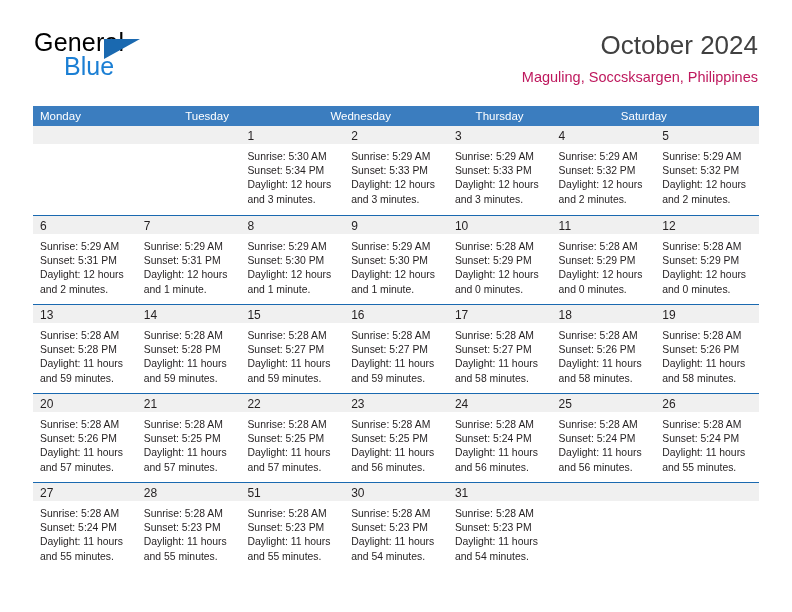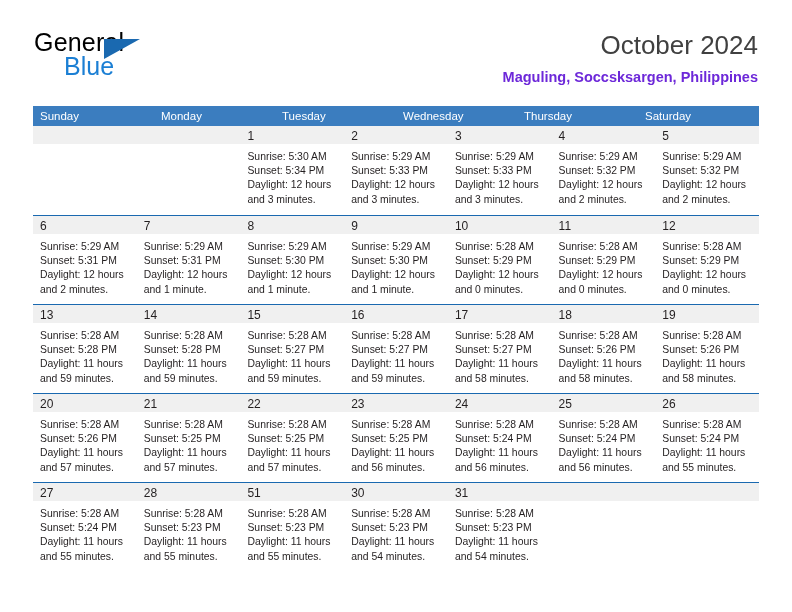--- a/index.html
+++ b/index.html
@@ -74,25 +74,24 @@
     text-align: right;
   }
   .title-main {
     font-size: 26px;
     color: #404040;
     line-height: 34px;
     white-space: nowrap;
   }
   .title-sub {
     font-size: 14.5px;
-    color: #6d28d9;
+    color: #be185d;
     line-height: 22px;
     margin-top: 4px;
     white-space: nowrap;
-    font-weight: bold;
   }
 
   
   .calendar {
     position: absolute;
     left: 33px;
     top: 106px;
     width: 726px;
   }
 
@@ -172,21 +171,20 @@
 
     <div class="titles">
       <div class="title-main">October 2024</div>
       <div class="title-sub">Maguling, Soccsksargen, Philippines</div>
     </div>
 
   </div>
 
   <div class="calendar">
     <div class="weekday-row" id="weekday-row">
-        <div class="weekday">Sunday</div>
         <div class="weekday">Monday</div>
         <div class="weekday">Tuesday</div>
         <div class="weekday">Wednesday</div>
         <div class="weekday">Thursday</div>
         <div class="weekday">Saturday</div>
       </div>
     <div id="weeks-container">
         <div class="week-row">
           <div class="day-cell empty">
             <div class="day-number-band"><span class="day-number"></span></div>

